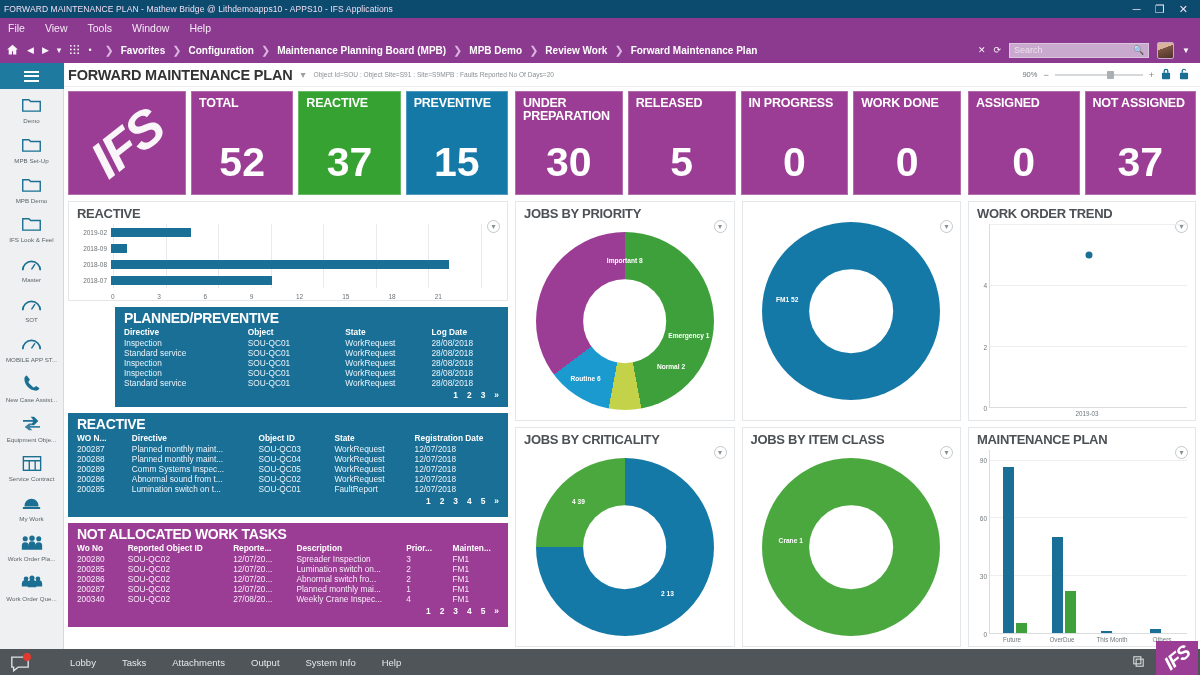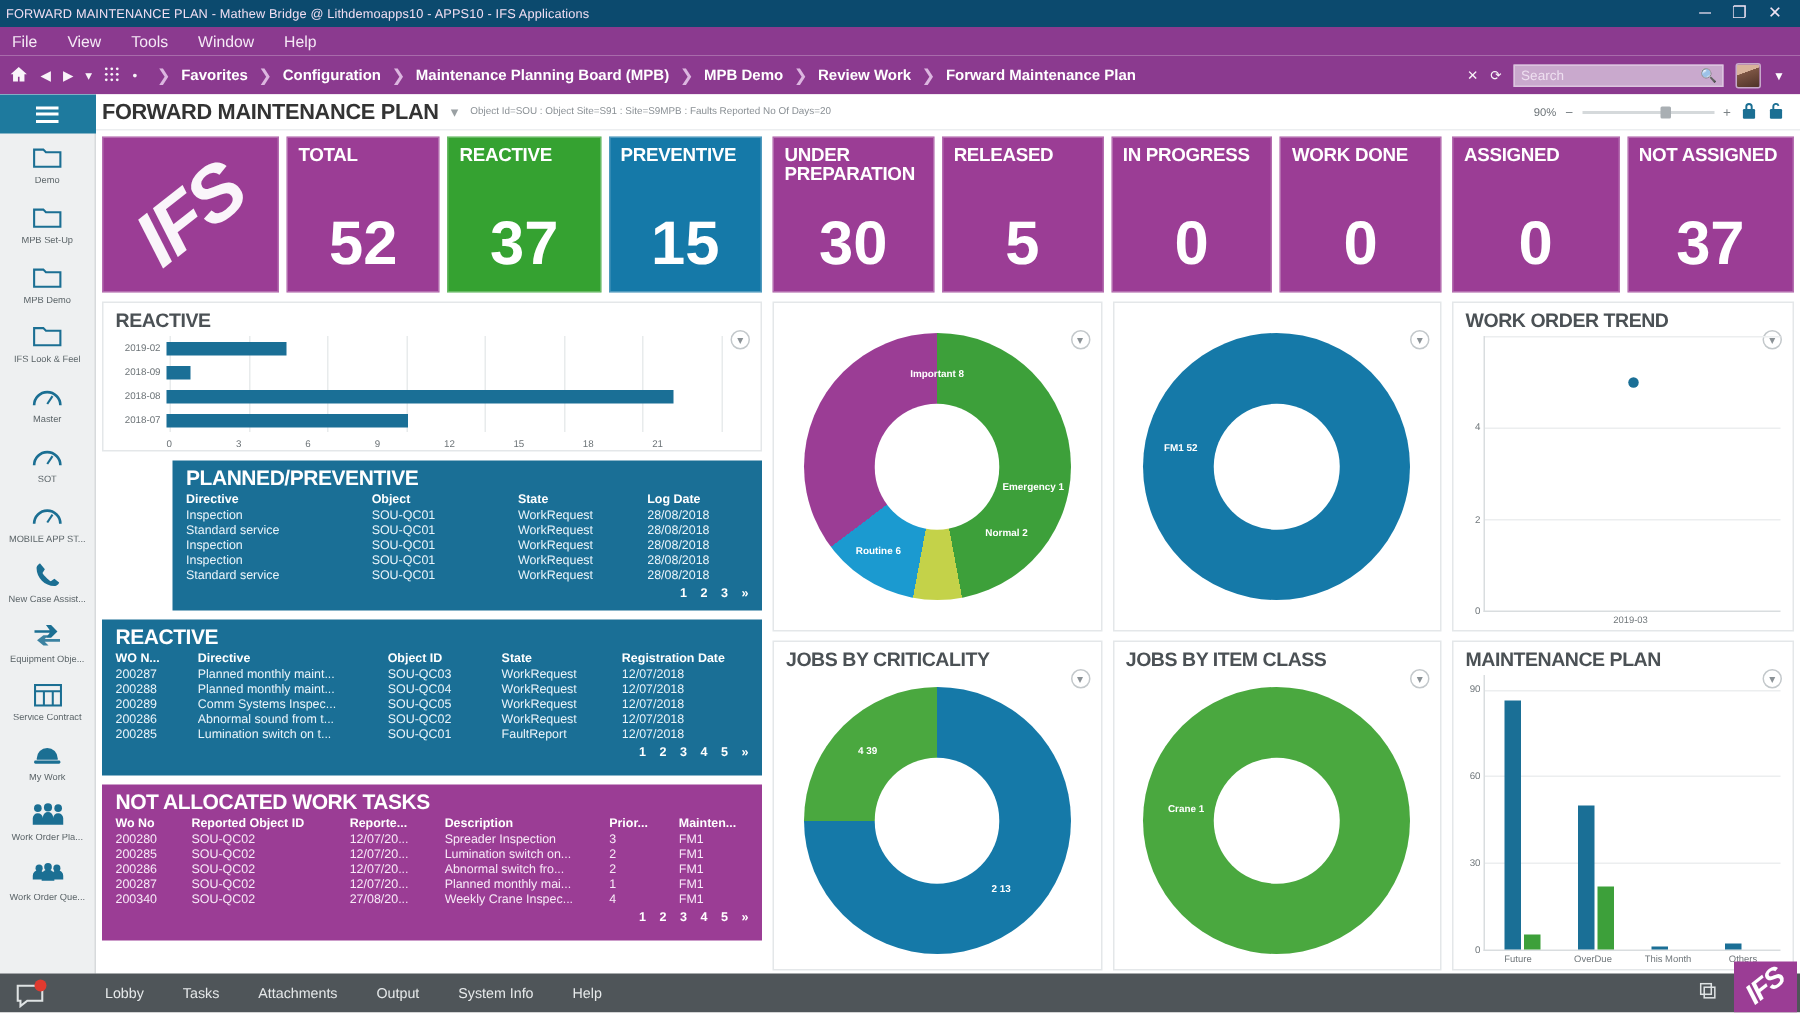--- a/index.html
+++ b/index.html
@@ -738,20 +738,21 @@
             <div class="kpi purple">
               <span class="kpi-label">WORK DONE</span>
               <span class="kpi-value">0</span>
             </div>
           </div>
 
           <div style="display:flex;gap:7px;flex:1;min-height:0;">
             <div style="display:flex;flex-direction:column;gap:6px;flex:1;min-height:0;">
 
               <div class="card" style="flex:1;">
+                <div class="card-title">JOBS BY PRIORITY</div>
                 <div class="card-menu">▾</div>
                 <div class="donut-wrap">
                   <div class="donut" style="width:178px;height:178px;background:conic-gradient(#3da03a 0deg 169.4deg, #c4d249 169.4deg 190.6deg, #1b9ad0 190.6deg 233.0deg, #9b3d95 233.0deg 360deg);">
                     <span class="slice-lbl" style="left:50%;top:16%;">Important 8</span>
                     <span class="slice-lbl" style="left:86%;top:58%;">Emergency 1</span>
                     <span class="slice-lbl" style="left:76%;top:75%;">Normal 2</span>
                     <span class="slice-lbl" style="left:28%;top:82%;">Routine 6</span>
                   </div>
                 </div>
               </div>

